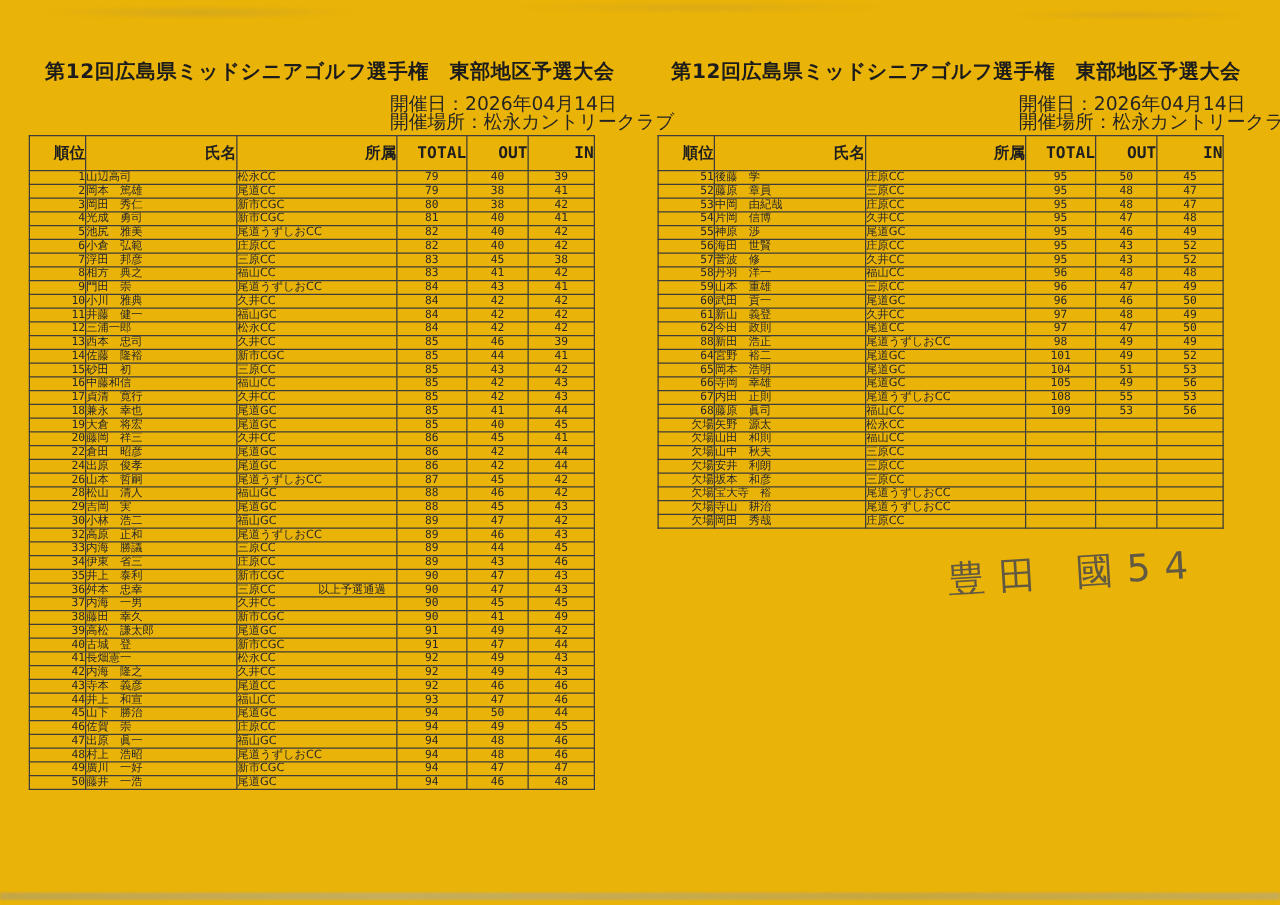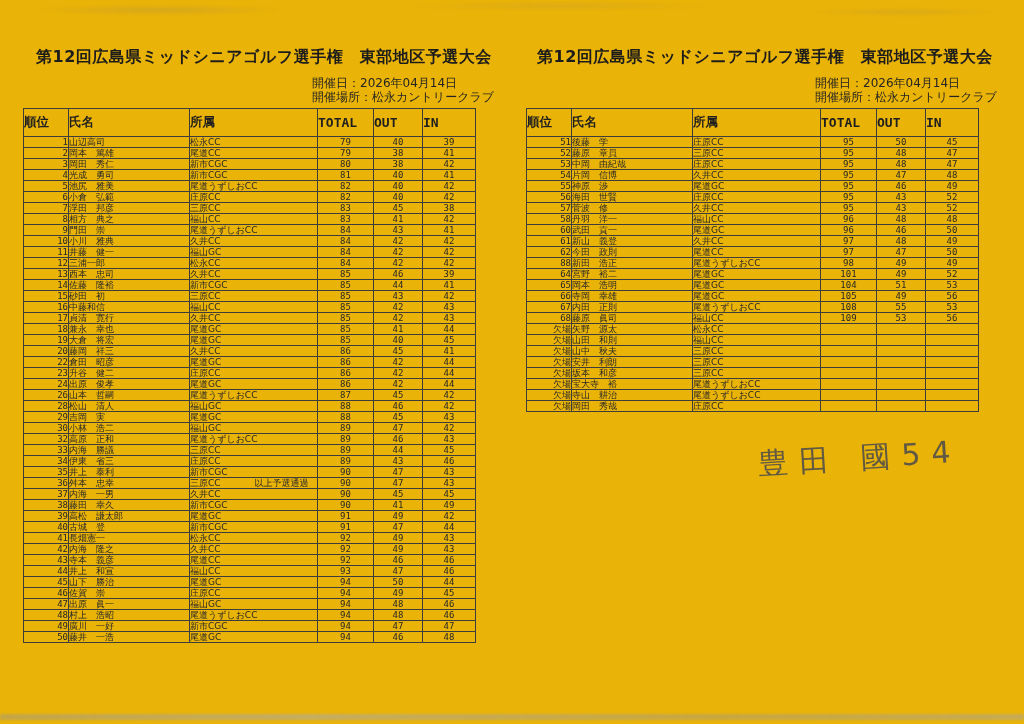--- a/index.html
+++ b/index.html
@@ -30,40 +30,40 @@
     filter:blur(1px);
     pointer-events:none;
   }
   .page-title{
     position:absolute;
     font-size:16px;font-weight:700;color:#1c1c1c;
     letter-spacing:.5px;white-space:nowrap;
   }
   .meta{
     position:absolute;
-    font-size:12px;line-height:14px;color:#242424;
+    font-size:15px;line-height:14px;color:#242424;
     white-space:nowrap;
   }
   table.result{
     position:absolute;
     border-collapse:collapse;
     table-layout:fixed;
     width:446px;
     background:transparent;
   }
   table.result th, table.result td{
     border:1px solid #3d3d3b;
     overflow:hidden;white-space:nowrap;
     padding:0;
   }
   table.result{border:1.5px solid #2e2e2c;}
   table.result thead th{
     height:27px;
     font-size:12.5px;font-weight:700;color:#1f1f1f;
-    text-align:left;vertical-align:middle;
+    text-align:right;vertical-align:middle;
   }
   table.result thead th.c3,
   table.result thead th.c4,
   table.result thead th.c5{
     font-family:"DejaVu Sans Mono","Liberation Mono",monospace;
     font-size:13px;font-weight:600;
   }
   table.result td{
     height:10px;line-height:10px;
     font-size:9px;color:#272727;
@@ -76,21 +76,21 @@
   .c4{width:48px;}
   .c5{width:52px;}
   td.c0{text-align:right;padding-right:7px;font-family:"DejaVu Sans Mono","Liberation Mono","DejaVu Sans",monospace;}
   td.c1{text-align:left;padding-left:3px;}
   td.c2{text-align:left;padding-left:3px;}
   td.c3,td.c4,td.c5{
     text-align:center;
     font-family:"DejaVu Sans Mono","Liberation Mono",monospace;
     font-size:9.5px;
   }
-  .pass-note{margin-left:34px;font-size:9px;color:#272727;}
+  .pass-note{margin-left:34px;font-size:9px;color:#272727;font-family:Liberation Mono, monospace;}
   .handwriting{
     position:absolute;left:758px;top:438px;
     font-size:30px;color:#4a4a4c;
     letter-spacing:11px;white-space:nowrap;
     transform:rotate(-3.5deg);
     opacity:.85;
     font-weight:400;
   }
 </style>
 </head>
@@ -280,28 +280,20 @@
           </tr>
           <tr>
             <td class="c0">22</td>
             <td class="c1">倉田　昭彦</td>
             <td class="c2">尾道GC</td>
             <td class="c3">86</td>
             <td class="c4">42</td>
             <td class="c5">44</td>
           </tr>
           <tr>
-            <td class="c0">23</td>
-            <td class="c1">升谷　健二</td>
-            <td class="c2">庄原CC</td>
-            <td class="c3">86</td>
-            <td class="c4">42</td>
-            <td class="c5">44</td>
-          </tr>
-          <tr>
             <td class="c0">24</td>
             <td class="c1">出原　俊孝</td>
             <td class="c2">尾道GC</td>
             <td class="c3">86</td>
             <td class="c4">42</td>
             <td class="c5">44</td>
           </tr>
           <tr>
             <td class="c0">26</td>
             <td class="c1">山本　哲嗣</td>
@@ -566,20 +558,28 @@
           </tr>
           <tr>
             <td class="c0">58</td>
             <td class="c1">丹羽　洋一</td>
             <td class="c2">福山CC</td>
             <td class="c3">96</td>
             <td class="c4">48</td>
             <td class="c5">48</td>
           </tr>
           <tr>
+            <td class="c0">59</td>
+            <td class="c1">山本　重雄</td>
+            <td class="c2">三原CC</td>
+            <td class="c3">96</td>
+            <td class="c4">47</td>
+            <td class="c5">49</td>
+          </tr>
+          <tr>
             <td class="c0">60</td>
             <td class="c1">武田　貢一</td>
             <td class="c2">尾道GC</td>
             <td class="c3">96</td>
             <td class="c4">46</td>
             <td class="c5">50</td>
           </tr>
           <tr>
             <td class="c0">61</td>
             <td class="c1">新山　義登</td>

